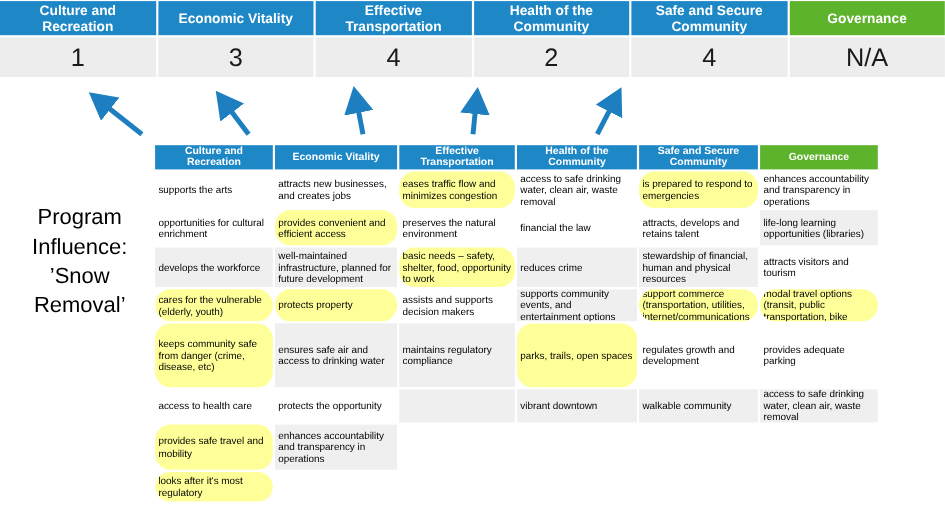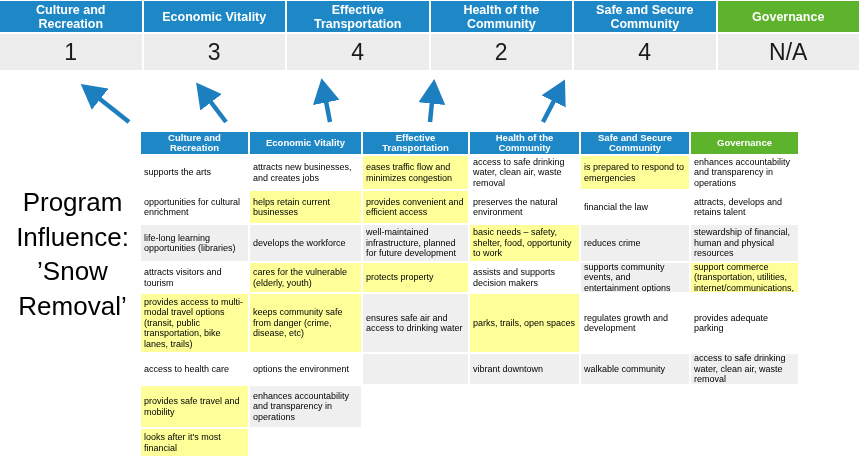--- a/index.html
+++ b/index.html
@@ -29,21 +29,21 @@
   .banner-head.green{background:var(--green);}
   .banner-score{
     height:36px;background:var(--scorebg);display:flex;align-items:center;
     justify-content:center;font-size:23px;color:#1a1a1a;
   }
   
   .arrows{position:absolute;left:0;top:78px;width:859px;height:52px;}
   
   .program-title{
     position:absolute;left:0;top:185px;width:145px;text-align:center;
-    font-size:26px;line-height:1.33;white-space:pre-line;color:#000;
+    font-size:20px;line-height:1.33;white-space:pre-line;color:#000;
   }
   
   .matrix{
     position:absolute;left:141px;top:132px;
     display:grid;
     grid-template-columns:107px 111px 105px 109px 108px 107px;
     grid-template-rows:22px 33px 32px 36px 29px 58px 30px 41px 27px;
     gap:2px;background:#fff;
   }
   .mh{
@@ -51,21 +51,21 @@
     line-height:1.1;display:flex;align-items:center;justify-content:center;
     text-align:center;padding:1px 2px;
   }
   .mh.green{background:var(--green);}
   .mc{
     background:#fff;font-size:9px;line-height:1.15;padding:1px 3px;
     overflow:hidden;color:#000;display:flex;align-items:center;
   }
   .mc>span{display:block;}
   .mc.shaded{background:var(--shade);}
-  .mc.hl{background:var(--hl);}
+  .mc.hl{background:var(--hl);border-radius:14px;}
 </style>
 </head>
 <body>
 
 <div class="banner">
   <div class="banner-col">
     <div class="banner-head">Culture and Recreation</div>
     <div class="banner-score">1</div>
   </div>
   <div class="banner-col">
@@ -130,23 +130,20 @@
     <div class="mc hl">
       <span>is prepared to respond to emergencies</span>
     </div>
     <div class="mc">
       <span>enhances accountability and transparency in operations</span>
     </div>
     <div class="mc">
       <span>opportunities for cultural enrichment</span>
     </div>
     <div class="mc hl">
-      <span>helps retain current businesses</span>
-    </div>
-    <div class="mc hl">
       <span>provides convenient and efficient access</span>
     </div>
     <div class="mc">
       <span>preserves the natural environment</span>
     </div>
     <div class="mc">
       <span>financial the law</span>
     </div>
     <div class="mc">
       <span>attracts, develops and retains talent</span>
@@ -189,34 +186,37 @@
     </div>
     <div class="mc hl">
       <span>provides access to multi-modal travel options (transit, public transportation, bike lanes, trails)</span>
     </div>
     <div class="mc hl">
       <span>keeps community safe from danger (crime, disease, etc)</span>
     </div>
     <div class="mc shaded">
       <span>ensures safe air and access to drinking water</span>
     </div>
+    <div class="mc shaded">
+      <span>maintains regulatory compliance</span>
+    </div>
     <div class="mc hl">
       <span>parks, trails, open spaces</span>
     </div>
     <div class="mc">
       <span>regulates growth and development</span>
     </div>
     <div class="mc">
       <span>provides adequate parking</span>
     </div>
     <div class="mc">
       <span>access to health care</span>
     </div>
     <div class="mc">
-      <span>options the environment</span>
+      <span>protects the opportunity</span>
     </div>
     <div class="mc shaded">
       <span></span>
     </div>
     <div class="mc shaded">
       <span>vibrant downtown</span>
     </div>
     <div class="mc shaded">
       <span>walkable community</span>
     </div>
@@ -235,18 +235,18 @@
     <div class="mc">
       <span></span>
     </div>
     <div class="mc">
       <span></span>
     </div>
     <div class="mc">
       <span></span>
     </div>
     <div class="mc hl">
-      <span>looks after it's most financial</span>
+      <span>looks after it's most regulatory</span>
     </div>
     <div class="mc">
       <span></span>
     </div>
   </div>
 
 </body></html>

